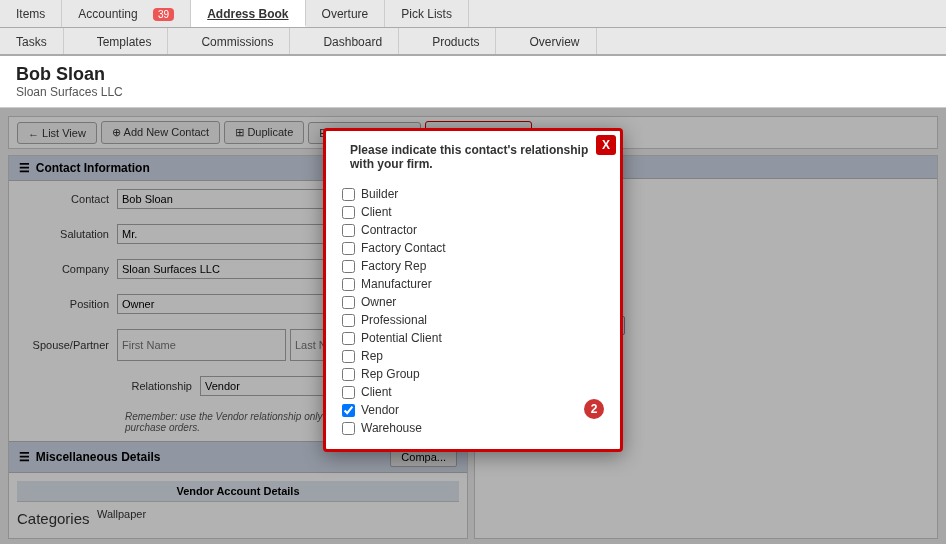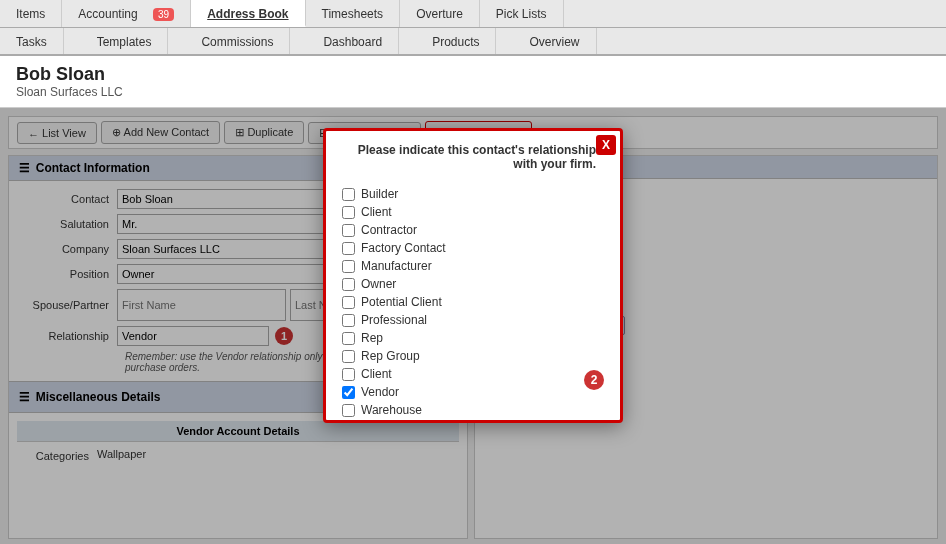--- a/index.html
+++ b/index.html
@@ -111,21 +111,22 @@
       align-items: center;
       gap: 6px;
     }
 
     .form-grid {
       padding: 8px;
     }
     .form-row {
       display: flex;
       align-items: center;
-      margin-bottom: 5px;
+      margin-bottom: 15px;
+      justify-content: center;
     }
     .form-label {
       width: 100px;
       text-align: right;
       padding-right: 8px;
       color: #333;
       font-size: 11px;
       flex-shrink: 0;
     }
     .form-input {
@@ -237,21 +238,21 @@
     }
     .vendor-row {
       display: flex;
       align-items: flex-start;
       margin-bottom: 4px;
     }
     .vendor-label {
       width: 80px;
       text-align: right;
       padding-right: 8px;
-      font-size: 11px;
+      font-size: 15px;
       color: #333;
       padding-top: 2px;
     }
     .vendor-value {
       flex: 1;
       font-size: 11px;
       color: #333;
     }
 
     
@@ -351,28 +352,28 @@
       width: 20px;
       height: 20px;
       cursor: pointer;
       font-weight: bold;
       font-size: 12px;
       display: flex;
       align-items: center;
       justify-content: center;
     }
     .modal-title {
-      text-align: right;
+      text-align: left;
       font-weight: bold;
       font-size: 12px;
       padding: 12px 24px 8px;
       color: #333;
     }
     .modal-body {
-      padding: 6px 16px 1px;
+      padding: 6px 16px 12px;
     }
     .checkbox-item {
       display: flex;
       align-items: center;
       gap: 6px;
       padding: 2px 0;
       font-size: 12px;
       color: #333;
     }
     .checkbox-item input[type="checkbox"] {
@@ -394,21 +395,20 @@
 </head>
 <body>
 
 <div class="nav-tabs-top">
   <div class="nav-tab">Items</div>
   <div class="nav-tab">
     <span>Accounting</span>
     <span class="badge-num">39</span>
   </div>
   <div class="nav-tab active">Address Book</div>
-  <div class="nav-tab">Timesheets</div>
   <div class="nav-tab">Overture</div>
   <div class="nav-tab">Pick Lists</div>
 </div>
 
 <div class="nav-tabs-bottom">
   <div class="nav-tab">Tasks</div>
   <div class="nav-tab">Templates</div>
   <div class="nav-tab">Commissions</div>
   <div class="nav-tab">Dashboard</div>
   <div class="nav-tab">Products</div>
@@ -567,33 +567,37 @@
             <div class="checkbox-item">
               <input type="checkbox" style="">
               <span>Contractor</span>
             </div>
             <div class="checkbox-item">
               <input type="checkbox" style="">
               <span>Factory Contact</span>
             </div>
             <div class="checkbox-item">
               <input type="checkbox" style="">
+              <span>Factory Rep</span>
+            </div>
+            <div class="checkbox-item">
+              <input type="checkbox" style="">
               <span>Manufacturer</span>
             </div>
             <div class="checkbox-item">
               <input type="checkbox" style="">
               <span>Owner</span>
             </div>
             <div class="checkbox-item">
               <input type="checkbox" style="">
+              <span>Professional</span>
+            </div>
+            <div class="checkbox-item">
+              <input type="checkbox" style="">
               <span>Potential Client</span>
-            </div>
-            <div class="checkbox-item">
-              <input type="checkbox" style="">
-              <span>Professional</span>
             </div>
             <div class="checkbox-item">
               <input type="checkbox" style="">
               <span>Rep</span>
             </div>
             <div class="checkbox-item">
               <input type="checkbox" style="">
               <span>Rep Group</span>
             </div>
             <div class="checkbox-item">

